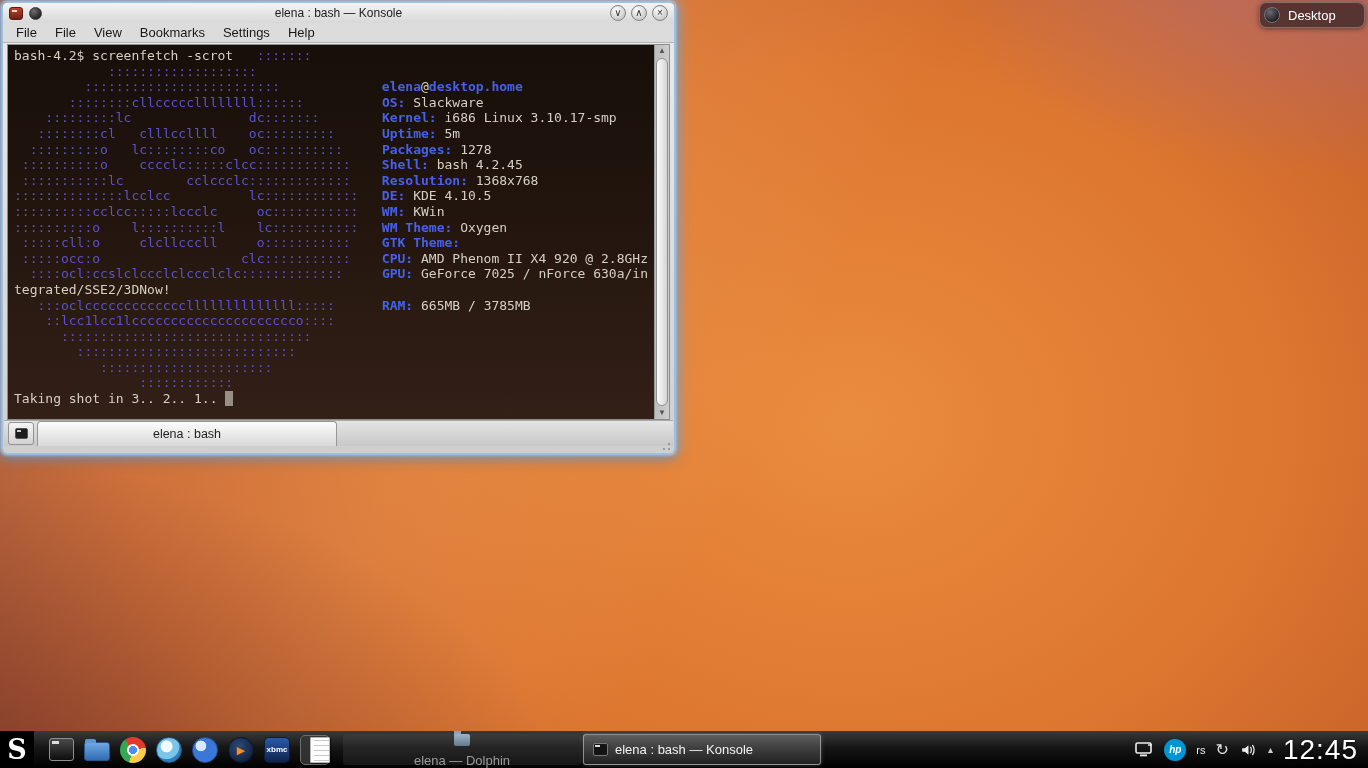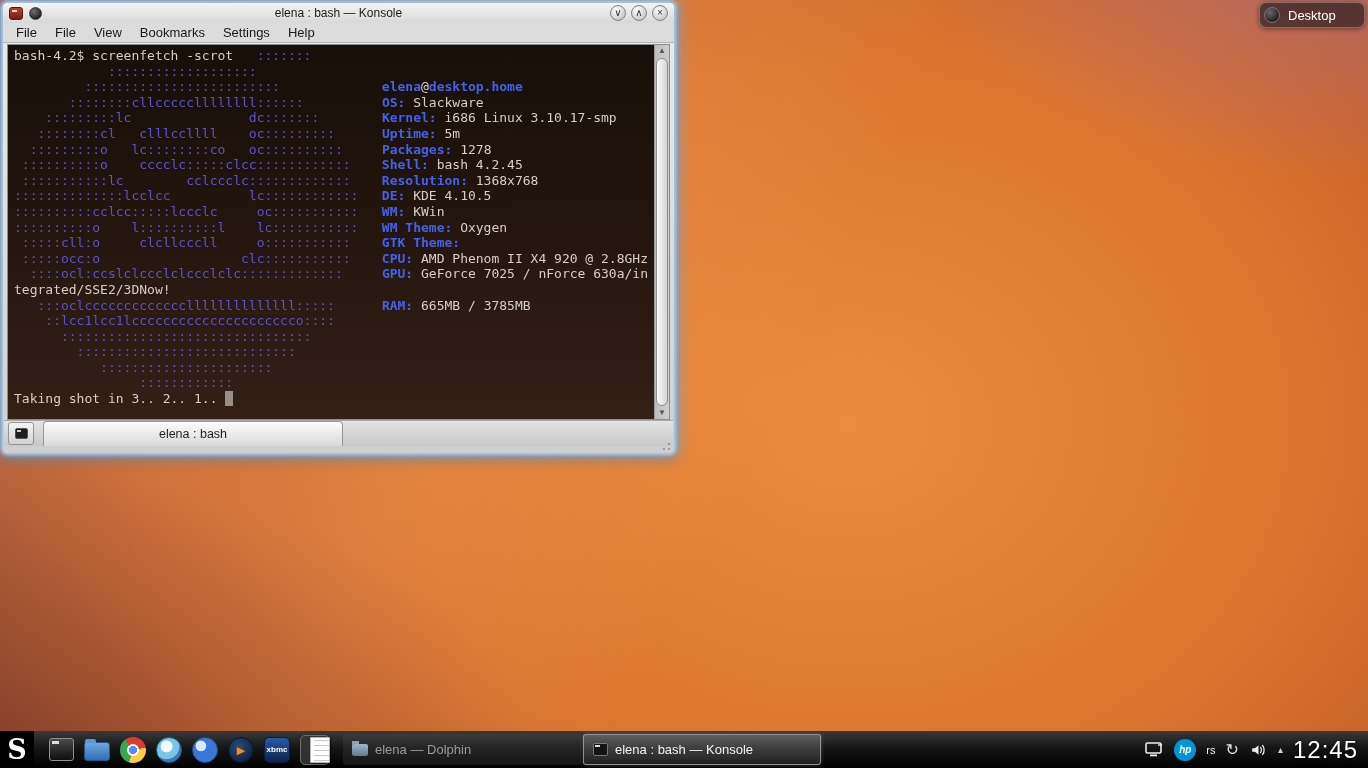--- a/index.html
+++ b/index.html
@@ -74,21 +74,21 @@
 
   .tabbar { position:absolute; left:1px; right:1px; bottom:7px; height:26px;
     background:linear-gradient(#e4e4e4,#c8c8c8); border-top:1px solid #a9a9a9;
     display:flex; align-items:flex-end; padding-left:4px; }
   .newtab { width:26px; height:23px; margin:0 3px 1px 0; border:1px solid #949494; border-radius:3px;
     background:linear-gradient(#f4f4f4,#d2d2d2); display:flex; align-items:center; justify-content:center; cursor:pointer; }
   .mini-term { width:13px; height:11px; background:#1d1d1d; border:1px solid #555; border-radius:2px; position:relative; }
   .mini-term::after { content:""; position:absolute; left:1px; top:1px; width:4px; height:2px; background:#cfcfcf; }
   .tab { width:300px; height:25px; border:1px solid #979797; border-bottom:none; border-radius:4px 4px 0 0;
     background:linear-gradient(#fcfcfc,#d8d8d8); display:flex; align-items:center; justify-content:center;
-    font-size:12.5px; color:#1e1e1e; cursor:pointer;margin-left:6px; }
+    font-size:12.5px; color:#1e1e1e; cursor:pointer; }
   .grip { position:absolute; right:3px; bottom:2px; width:10px; height:10px;
     background:
       radial-gradient(circle at 80% 80%, #9a9a9a 1px, transparent 1.6px),
       radial-gradient(circle at 80% 30%, #9a9a9a 1px, transparent 1.6px),
       radial-gradient(circle at 30% 80%, #9a9a9a 1px, transparent 1.6px); }
 
   
   .panel { position:absolute; left:0; right:0; bottom:0; height:37px;
     background:linear-gradient(#3a3a3a 0%, #161616 45%, #000 100%);
     display:flex; align-items:center; z-index:5; }
@@ -122,37 +122,37 @@
   .ic-dark-sq { position:relative; width:30px; height:30px; border-radius:5px; background:rgba(55,55,55,.85);
     border:1px solid #6e6e6e; }
   .ic-doc { position:absolute; left:9px; top:1px; width:20px; height:26px; background:#fdfdfd; border:1px solid #b5b5b5;
     border-radius:1px; box-shadow:1px 1px 2px rgba(0,0,0,.5);
     background-image:linear-gradient(#c9c9c9 1px, transparent 1px); background-size:100% 5px;
     background-position:3px 7px; background-repeat:repeat-y; }
 
   .tasks { display:flex; gap:2px; margin-left:12px; }
   .task { width:238px; height:31px; border-radius:3px; display:flex; align-items:center; gap:7px;
     padding:0 9px; font-size:13px; cursor:pointer; }
-  .task.inactive { background:rgba(90,90,90,.22); color:#9b9b9b; }
+  .task.inactive { background:rgba(90,90,90,.22); color:#9b9b9b;flex-direction:column; }
   .task.active { background:linear-gradient(rgba(150,150,150,.45), rgba(70,70,70,.45));
     border:1px solid rgba(190,190,190,.65); color:#f2f2f2; box-shadow:0 0 4px rgba(200,200,200,.3); }
   .t-ic-folder { width:16px; height:12px; background:linear-gradient(#9fb4c8,#64798c); border-radius:1px 2px 2px 2px;
     position:relative; flex:none; }
   .t-ic-folder::before { content:""; position:absolute; left:0; top:-3px; width:7px; height:3px; background:#8da2b6; }
   .t-ic-term { width:15px; height:13px; background:#141414; border:1px solid #777; border-radius:2px; position:relative; flex:none; }
   .t-ic-term::after { content:""; position:absolute; left:1px; top:1px; width:5px; height:2px; background:#ddd; }
 
   .tray { margin-left:auto; display:flex; align-items:center; gap:10px; padding-right:10px; }
   .tray-ic { color:#e8e8e8; display:flex; align-items:center; justify-content:center; cursor:pointer; }
   .hp { width:22px; height:22px; border-radius:50%; background:#0096d6; color:#fff;
     font-style:italic; font-weight:bold; font-size:10px; line-height:22px; text-align:center; cursor:pointer; }
   .kb { color:#f0f0f0; font-size:11px; cursor:pointer; }
   .refresh { font-size:16px; color:#e0e0e0; }
   .expander { font-size:10px; color:#cfcfcf; }
-  .clock { color:#fff; font-size:24px; letter-spacing:1px; text-shadow:0 1px 3px rgba(0,0,0,.8); cursor:pointer; }
+  .clock { color:#fff; font-size:28px; letter-spacing:1px; text-shadow:0 1px 3px rgba(0,0,0,.8); cursor:pointer; }
 </style>
 </head>
 <body>
 
 <div id="desktop">
 
   <div class="dwidget">
     <span class="knob"></span>
     <span>Desktop</span>
   </div>

